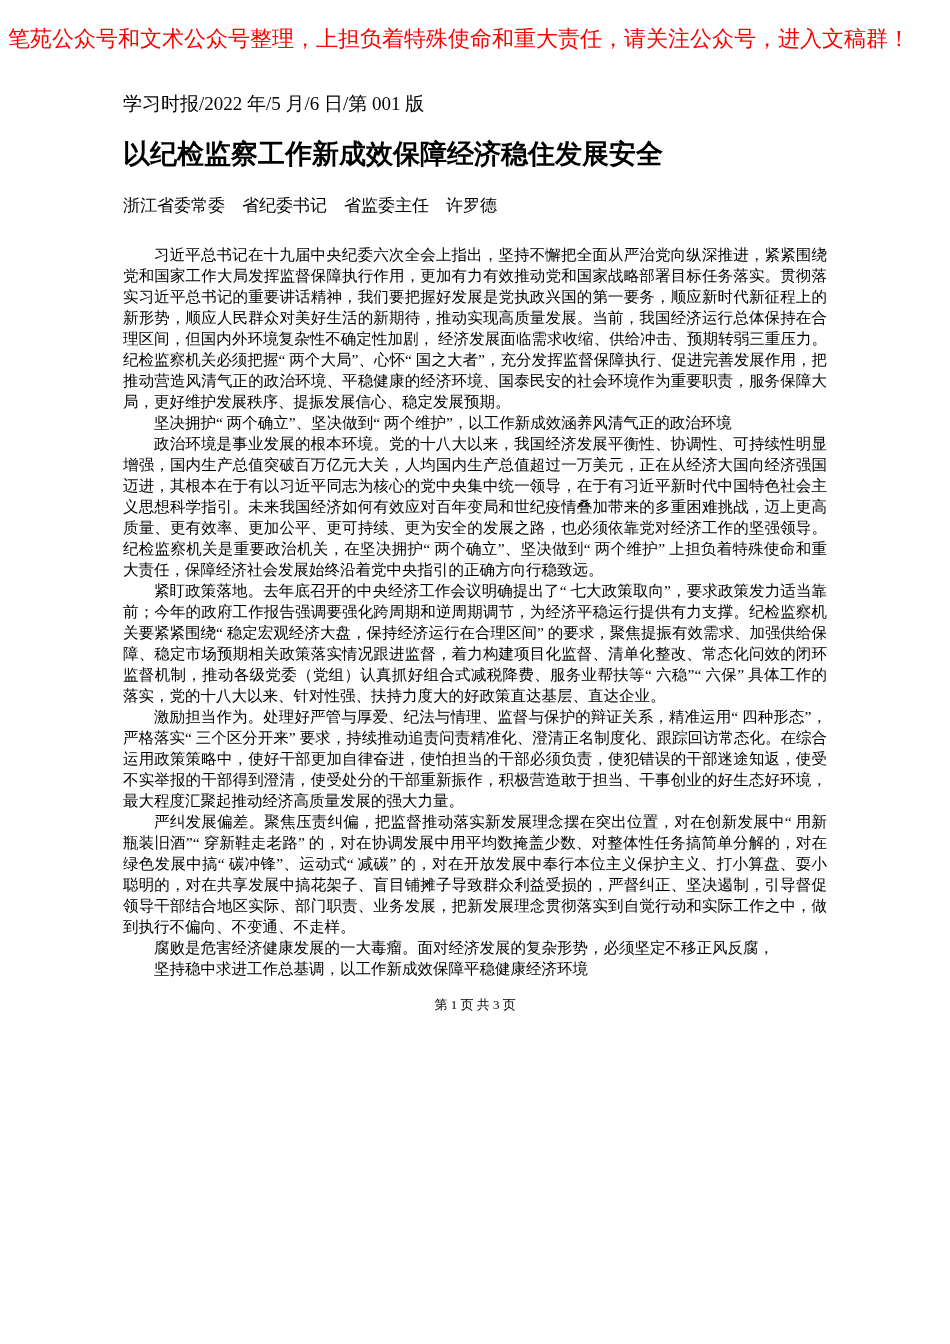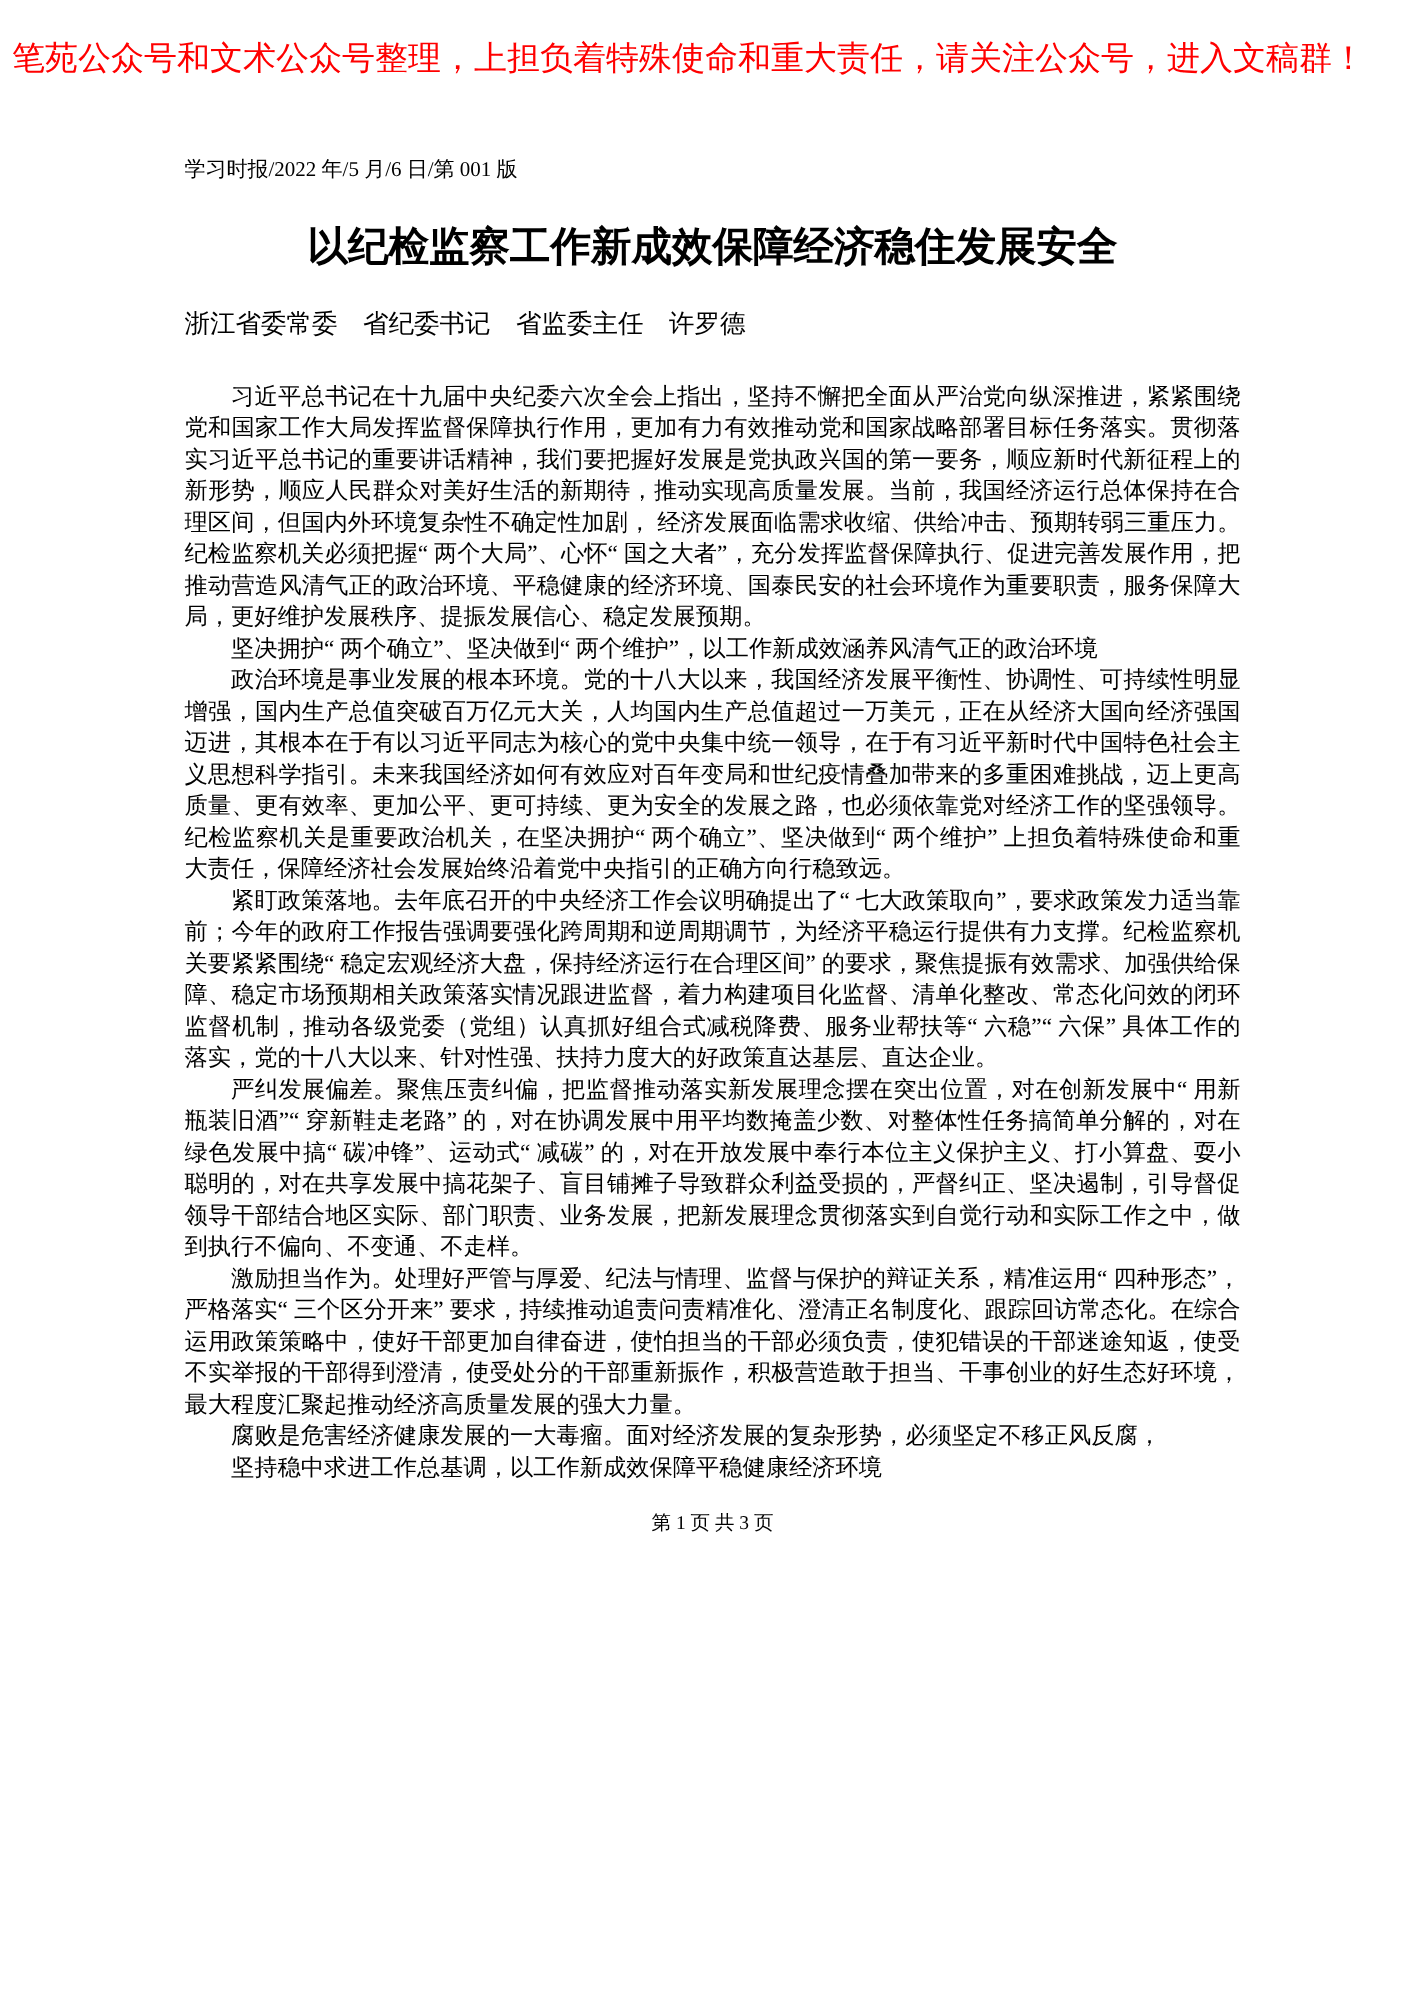--- a/index.html
+++ b/index.html
@@ -21,30 +21,30 @@
     font-size: 22px;
     line-height: 34px;
     padding: 22px 8px 0 8px;
     font-weight: 400;
     text-align: justify;
   }
   .content {
     margin: 0 123px;
   }
   .pub-line {
-    margin-top: 50px;
-    font-size: 14px;
+    margin-top: 40px;
+    font-size: 19px;
     line-height: 16px;
   }
   .article-title {
     margin: 26px 0 0 0;
     font-size: 27px;
     line-height: 32px;
     font-weight: bold;
-    text-align: center;
+    text-align: left;
   }
   .byline {
     margin-top: 26px;
     font-size: 17px;
     line-height: 20px;
   }
   .body-text {
     margin-top: 28px;
     font-size: 15.5px;
     line-height: 21px;
@@ -75,21 +75,21 @@
 
   <h1 class="article-title">以纪检监察工作新成效保障经济稳住发展安全</h1>
 
   <div class="byline">浙江省委常委　省纪委书记　省监委主任　许罗德</div>
 
   <div class="body-text">
     <p>习近平总书记在十九届中央纪委六次全会上指出，坚持不懈把全面从严治党向纵深推进，紧紧围绕党和国家工作大局发挥监督保障执行作用，更加有力有效推动党和国家战略部署目标任务落实。贯彻落实习近平总书记的重要讲话精神，我们要把握好发展是党执政兴国的第一要务，顺应新时代新征程上的新形势，顺应人民群众对美好生活的新期待，推动实现高质量发展。当前，我国经济运行总体保持在合理区间，但国内外环境复杂性不确定性加剧， 经济发展面临需求收缩、供给冲击、预期转弱三重压力。纪检监察机关必须把握“ 两个大局”、心怀“ 国之大者”，充分发挥监督保障执行、促进完善发展作用，把推动营造风清气正的政治环境、平稳健康的经济环境、国泰民安的社会环境作为重要职责，服务保障大局，更好维护发展秩序、提振发展信心、稳定发展预期。</p>
     <p>坚决拥护“ 两个确立”、坚决做到“ 两个维护”，以工作新成效涵养风清气正的政治环境</p>
     <p>政治环境是事业发展的根本环境。党的十八大以来，我国经济发展平衡性、协调性、可持续性明显增强，国内生产总值突破百万亿元大关，人均国内生产总值超过一万美元，正在从经济大国向经济强国迈进，其根本在于有以习近平同志为核心的党中央集中统一领导，在于有习近平新时代中国特色社会主义思想科学指引。未来我国经济如何有效应对百年变局和世纪疫情叠加带来的多重困难挑战，迈上更高质量、更有效率、更加公平、更可持续、更为安全的发展之路，也必须依靠党对经济工作的坚强领导。纪检监察机关是重要政治机关，在坚决拥护“ 两个确立”、坚决做到“ 两个维护” 上担负着特殊使命和重大责任，保障经济社会发展始终沿着党中央指引的正确方向行稳致远。</p>
     <p>紧盯政策落地。去年底召开的中央经济工作会议明确提出了“ 七大政策取向”，要求政策发力适当靠前；今年的政府工作报告强调要强化跨周期和逆周期调节，为经济平稳运行提供有力支撑。纪检监察机关要紧紧围绕“ 稳定宏观经济大盘，保持经济运行在合理区间” 的要求，聚焦提振有效需求、加强供给保障、稳定市场预期相关政策落实情况跟进监督，着力构建项目化监督、清单化整改、常态化问效的闭环监督机制，推动各级党委（党组）认真抓好组合式减税降费、服务业帮扶等“ 六稳”“ 六保” 具体工作的落实，党的十八大以来、针对性强、扶持力度大的好政策直达基层、直达企业。</p>
+    <p>激励担当作为。处理好严管与厚爱、纪法与情理、监督与保护的辩证关系，精准运用“ 四种形态”，严格落实“ 三个区分开来” 要求，持续推动追责问责精准化、澄清正名制度化、跟踪回访常态化。在综合运用政策策略中，使好干部更加自律奋进，使怕担当的干部必须负责，使犯错误的干部迷途知返，使受不实举报的干部得到澄清，使受处分的干部重新振作，积极营造敢于担当、干事创业的好生态好环境，最大程度汇聚起推动经济高质量发展的强大力量。</p>
     <p>严纠发展偏差。聚焦压责纠偏，把监督推动落实新发展理念摆在突出位置，对在创新发展中“ 用新瓶装旧酒”“ 穿新鞋走老路” 的，对在协调发展中用平均数掩盖少数、对整体性任务搞简单分解的，对在绿色发展中搞“ 碳冲锋”、运动式“ 减碳” 的，对在开放发展中奉行本位主义保护主义、打小算盘、耍小聪明的，对在共享发展中搞花架子、盲目铺摊子导致群众利益受损的，严督纠正、坚决遏制，引导督促领导干部结合地区实际、部门职责、业务发展，把新发展理念贯彻落实到自觉行动和实际工作之中，做到执行不偏向、不变通、不走样。</p>
-    <p>激励担当作为。处理好严管与厚爱、纪法与情理、监督与保护的辩证关系，精准运用“ 四种形态”，严格落实“ 三个区分开来” 要求，持续推动追责问责精准化、澄清正名制度化、跟踪回访常态化。在综合运用政策策略中，使好干部更加自律奋进，使怕担当的干部必须负责，使犯错误的干部迷途知返，使受不实举报的干部得到澄清，使受处分的干部重新振作，积极营造敢于担当、干事创业的好生态好环境，最大程度汇聚起推动经济高质量发展的强大力量。</p>
     <p>腐败是危害经济健康发展的一大毒瘤。面对经济发展的复杂形势，必须坚定不移正风反腐，</p>
     <p>坚持稳中求进工作总基调，以工作新成效保障平稳健康经济环境</p>
   </div>
 
   <div class="page-footer">第 1 页 共 3 页</div>
 
 </div>
 
 </body></html>

